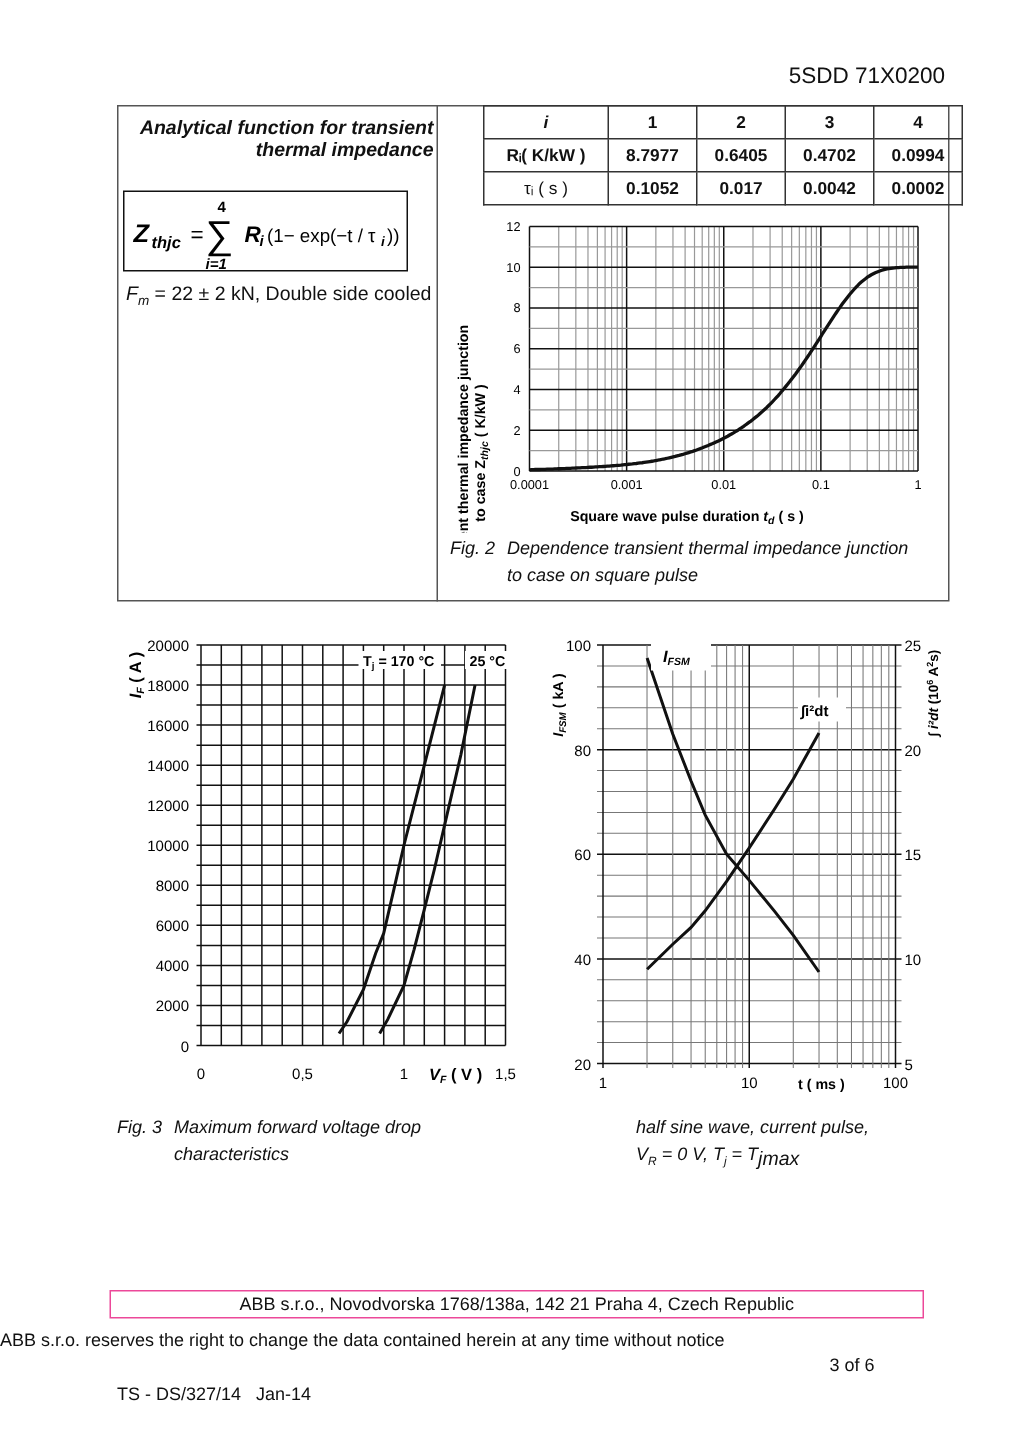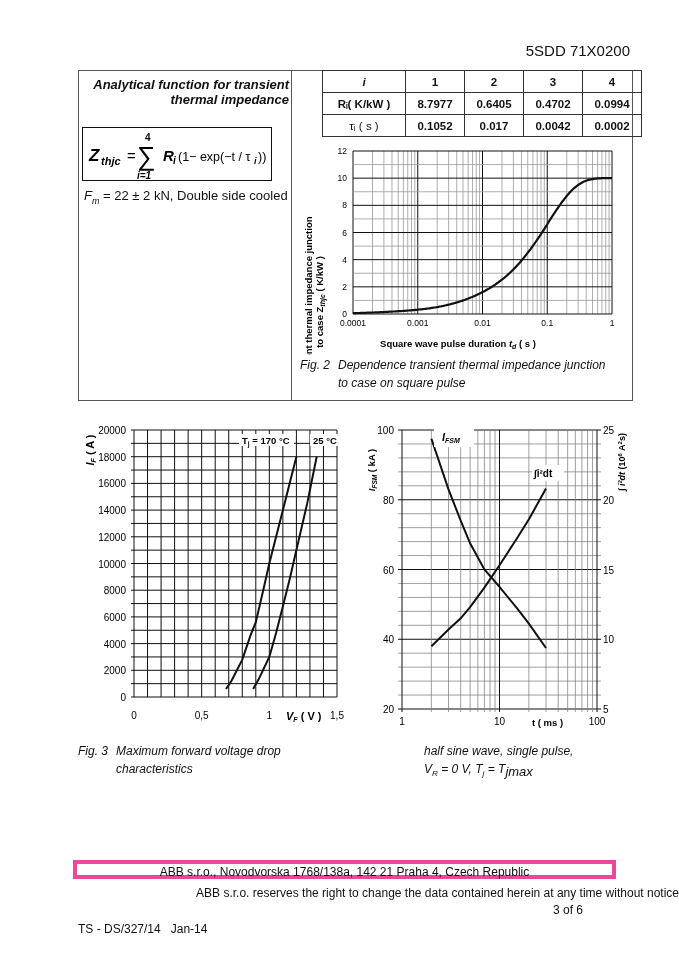--- a/index.html
+++ b/index.html
@@ -11,22 +11,22 @@
   .ftitle{left:84px;top:77px;width:205px;font-size:13px;font-weight:bold;font-style:italic;line-height:15px;text-align:right;}
   .formula{left:82px;top:127px;width:190px;height:54px;border:1.5px solid #111;box-sizing:border-box;}
   .fm{left:84px;top:188px;font-size:13px;}
   .fm i{font-style:italic;}
   table.params{position:absolute;left:322px;top:70px;border-collapse:collapse;font-size:11.5px;font-weight:bold;}
   table.params td{border:1px solid #333;height:21px;text-align:center;padding:0;}
   table.params td.h{width:82px;}
   table.params td.v{width:58px;}
   .cap{font-size:12px;font-style:italic;line-height:18px;}
   .cap .n{display:inline-block;width:38px;}
-  .footbox{left:73px;top:860px;width:543px;height:19px;border:4px solid #ec4899;box-sizing:border-box;text-align:center;font-size:12px;line-height:17px;}
-  .foot1{left:0;width:679px;top:886px;text-align:right;font-size:12px;}
+  .footbox{left:73px;top:860px;width:543px;height:19px;border:1px solid #ec4899;box-sizing:border-box;text-align:center;font-size:12px;line-height:17px;}
+  .foot1{left:0;width:679px;top:886px;text-align:left;font-size:12px;}
   .foot2{left:78px;top:922px;font-size:12px;}
   .foot3{right:96px;top:903px;font-size:12px;}
   svg text{font-family:"Liberation Sans",sans-serif;}
 </style>
 </head>
 <body>
 
 <div class="abs docid">5SDD 71X0200</div>
 
 <div class="abs frame"></div>
@@ -303,20 +303,20 @@
   <g transform="translate(20,50) rotate(-90)">
     <text x="0" y="0" font-size="9.5" font-weight="bold" text-anchor="middle"><tspan font-style="italic">I</tspan><tspan font-size="6.5" font-style="italic" dy="2">FSM</tspan><tspan dy="-2"> ( kA )</tspan></text>
   </g>
   <g transform="translate(270,42) rotate(-90)">
     <text x="0" y="0" font-size="9" font-weight="bold" text-anchor="middle">∫ <tspan font-style="italic">i²dt</tspan> (10<tspan font-size="6" dy="-3">6</tspan><tspan dy="3"> A</tspan><tspan font-size="6" dy="-3">2</tspan><tspan dy="3">s)</tspan></text>
   </g>
   <text x="177" y="306" font-size="9.5" font-weight="bold">t ( ms )</text>
 </svg>
 
 <div class="abs cap" style="left:386px;top:742px">
-  <div style="padding-left:38px">half sine wave, single pulse,</div>
+  <div style="padding-left:38px">half sine wave, current pulse,</div>
   <div style="padding-left:38px">V<sub style="font-size:8px">R</sub> = 0 V, T<sub style="font-size:8px">j</sub> = T<sub style="font-size:13px">jmax</sub></div>
 </div>
 
 <div class="abs footbox">ABB s.r.o., Novodvorska 1768/138a, 142 21 Praha 4, Czech Republic</div>
 <div class="abs foot1">ABB s.r.o. reserves the right to change the data contained herein at any time without notice</div>
 <div class="abs foot2" style="white-space:pre">TS - DS/327/14   Jan-14</div>
 <div class="abs foot3">3 of 6</div>
 
 </body></html>

